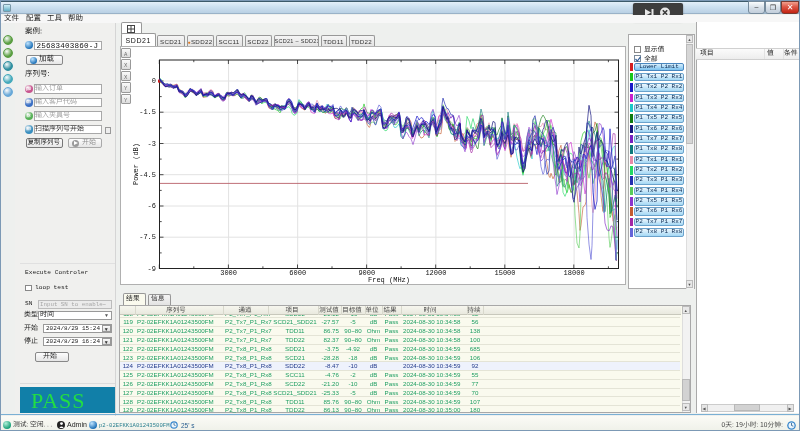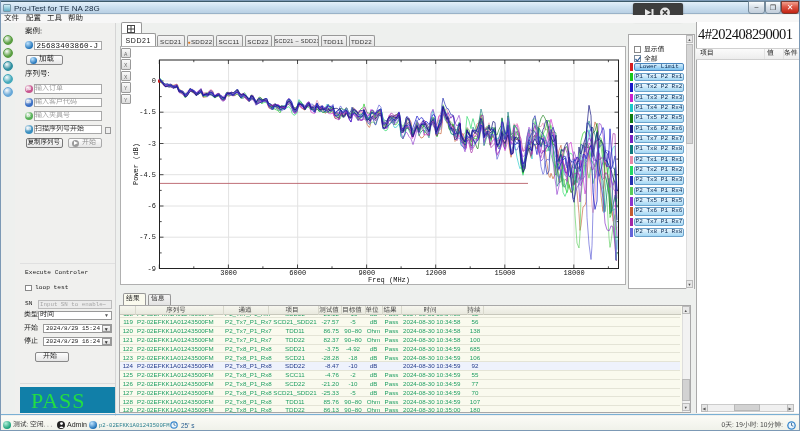--- a/index.html
+++ b/index.html
@@ -1,17 +1,16 @@
 <!DOCTYPE html>
 <html><head><meta charset="utf-8"><style>html,body{margin:0;padding:0}*{box-sizing:border-box}body{font-family:"Liberation Sans",sans-serif;-webkit-font-smoothing:antialiased}</style></head><body>
 <div style="position:relative;width:800px;height:431px;overflow:hidden;background:#eef0ee;border:1px solid #7c99b5">
     <div style="position:absolute;left:0px;top:0px;width:800px;height:13px;background:linear-gradient(#e9f3fb 0%,#cfe2f1 45%,#b9d0e4 100%);border-bottom:1px solid #9ab2c8"></div>
     <div style="position:absolute;left:0px;top:0px;width:800px;height:1px;background:#3d5a6a"></div>
     <div style="position:absolute;left:2px;top:2.5px;width:8px;height:8px;background:linear-gradient(#cfeef6,#62aec6);border:1px solid #7a98a8;border-radius:1px"></div>
-    <div style="position:absolute;left:13px;top:1.5px;width:220px;height:11px;font-size:8px;color:#16293e;line-height:11px">Pro-iTest for TE NA 28G</div>
     <div style="position:absolute;left:747px;top:0px;width:17px;height:13px;background:linear-gradient(#fbfdfe,#d6dfe8 50%,#c2cedb);border:1px solid #758a9c;border-radius:0 0 3px 3px;color:#333;font-size:7px;text-align:center;line-height:9px">–</div>
     <div style="position:absolute;left:764px;top:0px;width:16px;height:13px;background:linear-gradient(#fbfdfe,#d6dfe8 50%,#c2cedb);border:1px solid #758a9c;border-radius:0 0 3px 3px;color:#333;font-size:7px;text-align:center;line-height:12px">❐</div>
     <div style="position:absolute;left:780px;top:0px;width:18px;height:13px;background:linear-gradient(#f2a08e,#dd5544 45%,#c22211);border:1px solid #7a3a30;border-radius:0 0 3px 3px;color:#fff;font-size:8px;text-align:center;line-height:12px">✕</div>
     <div style="position:absolute;left:632px;top:2px;width:50px;height:18px;background:#3d3d3d;border-radius:2px;box-shadow:0 1px 2px rgba(0,0,0,.4)"><svg width="50" height="18" viewBox="0 0 50 18">
         <path d="M12 6 l6 3.5 -6 3.5 z" fill="#e8e8e8"></path>
         <rect x="18.5" y="6" width="2" height="7" fill="#e8e8e8"></rect>
         <circle cx="32" cy="9.5" r="5" fill="#e8e8e8"></circle>
         <path d="M29.8 7.3 l4.4 4.4 M34.2 7.3 l-4.4 4.4" stroke="#3d3d3d" stroke-width="1.6"></path>
       </svg></div>
     <div style="position:absolute;left:0px;top:14px;width:800px;height:8px;background:#f7f7f7"></div>
@@ -236,21 +235,20 @@
     <div style="position:absolute;left:633px;top:216.74999999999991px;width:50px;height:8.5px;background:linear-gradient(#ecf7fe,#c8e7f9 50%,#a4d8f4);border:1px solid #6aa2cc;border-radius:2px"></div>
     <div style="position:absolute;left:633px;top:216.74999999999991px;width:50px;height:8.5px;font-family:'Liberation Mono',monospace;font-size:6px;color:#0a2a52;text-align:center;line-height:8.5px;white-space:nowrap">P2 Tx7 P1 Rx7</div>
     <div style="position:absolute;left:628.5px;top:227.0999999999999px;width:3px;height:8.5px;background:#6464d8"></div>
     <div style="position:absolute;left:633px;top:227.0999999999999px;width:50px;height:8.5px;background:linear-gradient(#ecf7fe,#c8e7f9 50%,#a4d8f4);border:1px solid #6aa2cc;border-radius:2px"></div>
     <div style="position:absolute;left:633px;top:227.0999999999999px;width:50px;height:8.5px;font-family:'Liberation Mono',monospace;font-size:6px;color:#0a2a52;text-align:center;line-height:8.5px;white-space:nowrap">P2 Tx8 P1 Rx8</div>
     <div style="position:absolute;left:684.5px;top:33.5px;width:8px;height:254px;background:#f2f2f2;border-left:1px solid #ddd"></div>
     <div style="position:absolute;left:685px;top:34px;width:7px;height:8px;background:#e8e8e8;border:1px solid #bbb;font-size:4px;color:#555;text-align:center;line-height:7px">▲</div>
     <div style="position:absolute;left:685px;top:279px;width:7px;height:8px;background:#e8e8e8;border:1px solid #bbb;font-size:4px;color:#555;text-align:center;line-height:7px">▼</div>
     <div style="position:absolute;left:685px;top:43px;width:7px;height:100px;background:#d6d6d6;border:1px solid #bbb"></div>
     <div style="position:absolute;left:694.5px;top:21px;width:105.5px;height:391px;background:#fff;border-left:1px solid #aaa"></div>
-    <div style="position:absolute;left:697px;top:23px;width:102px;height:22px;font-family:'Liberation Serif',serif;font-size:14.5px;letter-spacing:-0.5px;color:#111;line-height:20px">4#202408290001</div>
     <div style="position:absolute;left:694.5px;top:46.5px;width:105.5px;height:12px;background:linear-gradient(#fbfbfb,#ededed);border-top:1px solid #d0d0d0;border-bottom:1px solid #cfcfcf"></div>
     <div style="position:absolute;left:763px;top:47.5px;width:1px;height:10px;background:#e2e2e2"></div>
     <div style="position:absolute;left:781.5px;top:47.5px;width:1px;height:10px;background:#e2e2e2"></div>
     <div style="position:absolute;left:699.5px;top:402.5px;width:93px;height:8px;background:#f0f0f0;border:1px solid #ccc"></div>
     <div style="position:absolute;left:699.5px;top:402.5px;width:7px;height:8px;background:#e6e6e6;border:1px solid #bbb;font-size:4px;color:#555;text-align:center;line-height:8px">◀</div>
     <div style="position:absolute;left:785.5px;top:402.5px;width:7px;height:8px;background:#e6e6e6;border:1px solid #bbb;font-size:4px;color:#555;text-align:center;line-height:8px">▶</div>
     <div style="position:absolute;left:733px;top:403px;width:26px;height:7px;background:#d2d2d2;border:1px solid #b8b8b8"></div>
     <div style="position:absolute;left:121.5px;top:291.5px;width:23px;height:12.5px;background:#fafaee;border:1px solid #989898;border-bottom:none;border-radius:2px 2px 0 0;z-index:2"></div>
     <div style="position:absolute;left:146.5px;top:293px;width:23.5px;height:11px;background:linear-gradient(#f5f5f5,#e3e3e3);border:1px solid #989898;border-bottom:none;border-radius:2px 2px 0 0"></div>
     <div style="position:absolute;left:118px;top:303.5px;width:572px;height:108.5px;background:#fafaee;border:1px solid #a8a8a8"></div>

